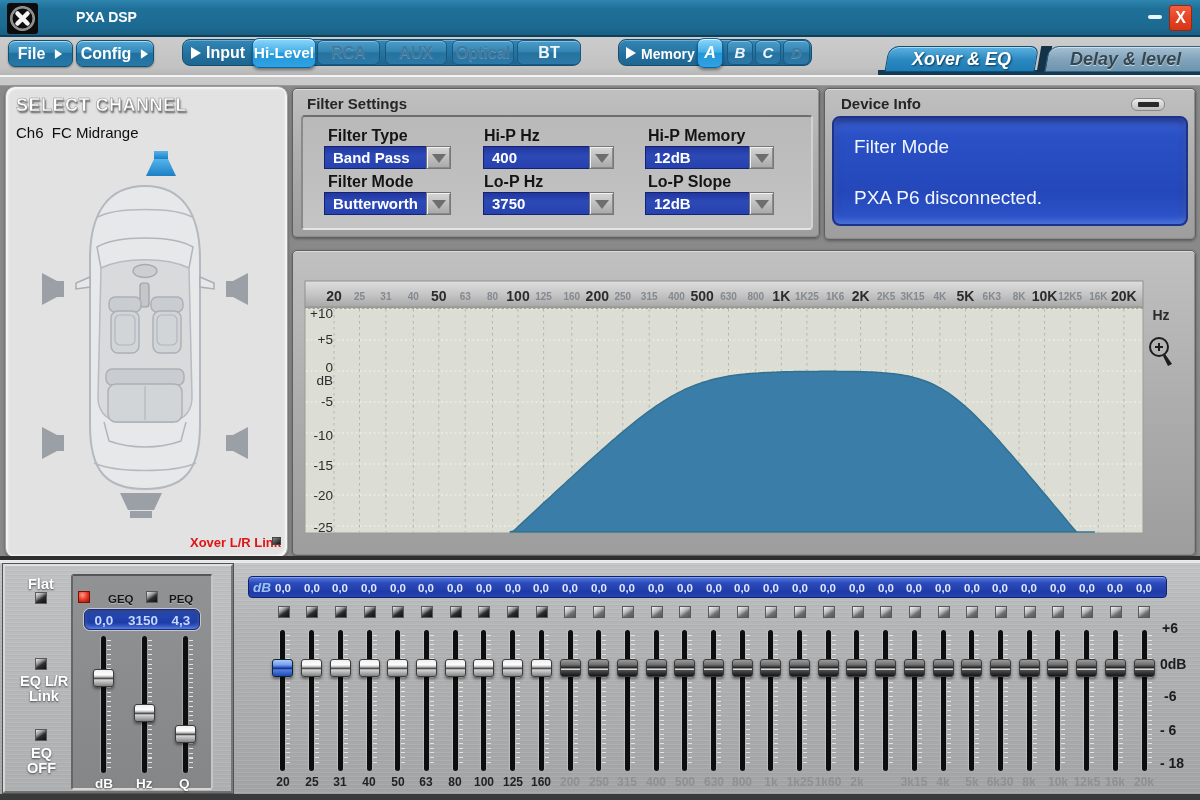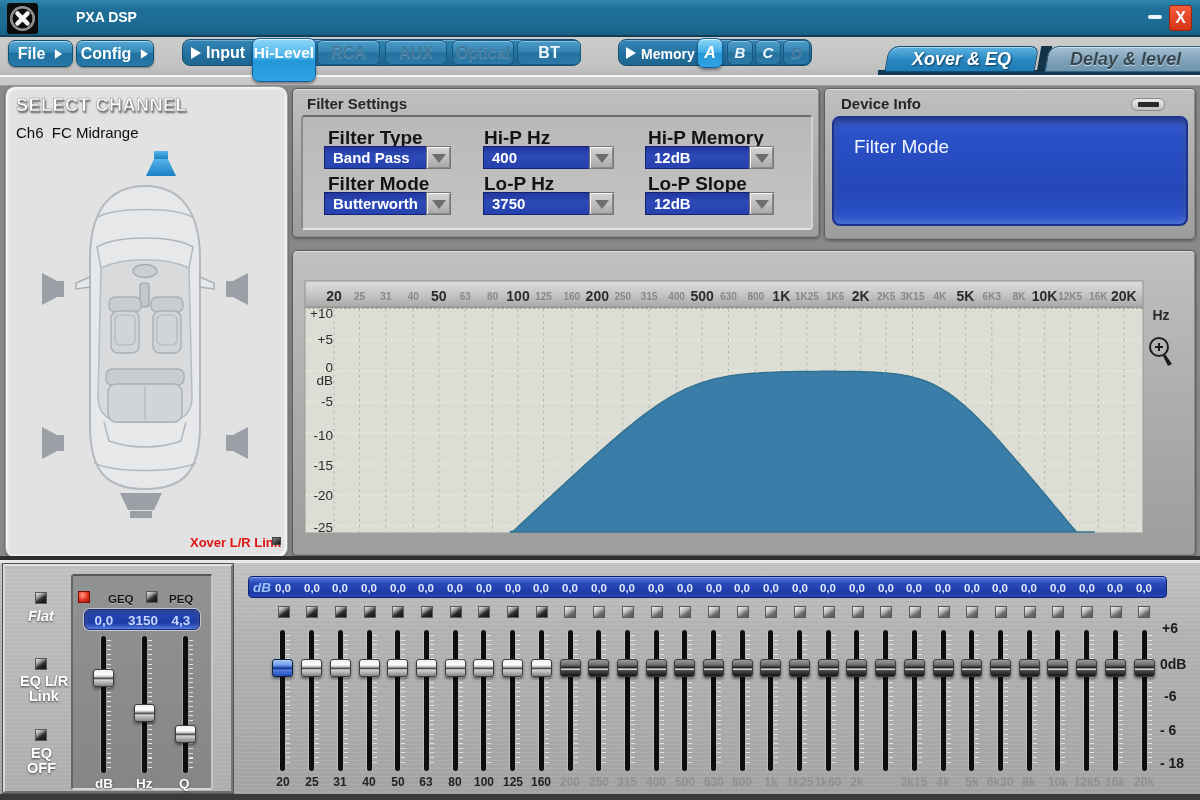--- a/index.html
+++ b/index.html
@@ -43,21 +43,21 @@
   border-radius:10px 8px 0 0; }
 .xtab-in { transform:skewX(10deg); font-weight:bold; font-style:italic; font-size:18px; text-align:center; line-height:25px; }
 
 
 .gpanel { position:absolute; border-radius:5px; border:1px solid #606060;
   background:linear-gradient(180deg,#c0c0c0 0%,#adadad 50%,#9d9d9d 100%);
   box-shadow:inset 0 1px 0 #dcdcdc, inset -1px -1px 0 #8c8c8c, 0 1px 3px rgba(0,0,0,.35); }
 .ptitle { position:absolute; font-size:15px; font-weight:bold; color:#262626; }
 .inset { position:absolute; border-radius:4px; background:linear-gradient(180deg,#b9b9b9,#c4c4c4);
   border-top:2px solid #6e6e6e; border-left:2px solid #8a8a8a; border-bottom:2px solid #e4e4e4; border-right:2px solid #d2d2d2; }
-.flabel { position:absolute; font-size:19px; font-weight:bold; color:#141414; }
+.flabel { position:absolute; font-size:16px; font-weight:bold; color:#141414; }
 .dd { position:absolute; height:23px; background:linear-gradient(180deg,#2236a0,#2c49b6 40%,#2742ae);
   border:1px solid #15226e; color:#fff; font-weight:bold; font-size:15px; padding-left:8px; line-height:21px; }
 .ddb { position:absolute; top:-1px; right:-1px; width:25px; height:23px;
   background:linear-gradient(180deg,#d6d6d6,#a8a8a8); border:1px solid #777;
   box-shadow:inset 1px 1px 0 #f2f2f2, inset -1px -1px 0 #8a8a8a; }
 .ddb:after { content:""; position:absolute; left:5px; top:7px; width:0; height:0;
   border-left:7px solid transparent; border-right:7px solid transparent; border-top:9px solid #6e6e6e; }
 .lcd { position:absolute; z-index:4; border-radius:6px; border:1px solid #1a2a80;
   background:linear-gradient(180deg,#4a6cd4 0%,#2448b4 25%,#1e3ca4 65%,#2a4cc0 90%,#3c62d2 100%);
   box-shadow:inset 0 -2px 4px rgba(150,190,255,.45), inset 0 2px 4px rgba(0,0,30,.55), 0 0 0 1px #c4c8cc; }
@@ -124,21 +124,21 @@
   <div class="btn-blue" style="left:8px;top:40px;width:65px;height:27px;line-height:25px;">File &nbsp;<span class="tri" style="transform:scale(.8);"></span></div>
   <div class="btn-blue" style="left:76px;top:40px;width:78px;height:27px;line-height:25px;">Config &nbsp;<span class="tri" style="transform:scale(.8);"></span></div>
 
   <div class="bluebar" style="left:182px;top:39px;width:399px;height:27px;"></div>
   <span class="abs" style="left:191px;top:47px;width:0;height:0;border-left:10px solid #fff;border-top:6px solid transparent;border-bottom:6px solid transparent;z-index:2;"></span>
   <div class="abs" style="left:206px;top:44px;color:#fff;font-weight:bold;font-size:16px;z-index:2;">Input</div>
   <div class="tab-dis" style="left:317px;top:40px;width:63px;">RCA</div>
   <div class="tab-dis" style="left:385px;top:40px;width:62px;">AUX</div>
   <div class="tab-dis" style="left:452px;top:40px;width:62px;">Optical</div>
   <div class="tab-en" style="left:517px;top:40px;width:64px;">BT</div>
-  <div class="tab-act" style="left:252px;top:38px;width:64px;height:44px;line-height:28px;font-size:15.5px;">Hi-Level</div>
+  <div class="tab-act" style="left:252px;top:38px;width:64px;height:30px;line-height:28px;font-size:15.5px;">Hi-Level</div>
 
   <div class="bluebar" style="left:618px;top:39px;width:194px;height:27px;"></div>
   <span class="abs" style="left:626px;top:47px;width:0;height:0;border-left:10px solid #fff;border-top:6px solid transparent;border-bottom:6px solid transparent;z-index:2;"></span>
   <div class="abs" style="left:641px;top:46px;color:#fff;font-weight:bold;font-size:14px;z-index:2;">Memory</div>
   <div class="tab-act" style="left:697px;top:38px;width:26px;height:30px;line-height:28px;font-style:italic;">A</div>
   <div class="tab-en" style="left:727px;top:40px;width:26px;font-style:italic;font-size:15px;">B</div>
   <div class="tab-en" style="left:755px;top:40px;width:26px;font-style:italic;font-size:15px;">C</div>
   <div class="tab-dis" style="left:783px;top:40px;width:27px;font-style:italic;font-size:15px;">D</div>
 
   <div class="abs" style="left:878px;top:70px;width:322px;height:5px;background:#133a52;"></div>
@@ -213,20 +213,21 @@
   <div class="dd" style="left:483px;top:192px;width:131px;">3750<div class="ddb"></div></div>
   <div class="dd" style="left:645px;top:192px;width:129px;">12dB<div class="ddb"></div></div>
 
   <div class="gpanel" style="left:824px;top:88px;width:372px;height:152px;">
     <div class="ptitle" style="left:16px;top:6px;">Device Info</div>
     <div class="abs" style="left:306px;top:9px;width:34px;height:13px;border-radius:6px;background:linear-gradient(180deg,#ededed,#bdbdbd);border:1px solid #8a8a8a;"></div>
     <div class="abs" style="left:313px;top:13px;width:21px;height:5px;background:#2a2a2a;border-radius:1px;"></div>
   </div>
   <div class="abs" id="devlcd">
     <div class="t1" style="top:18px;">Filter Mode</div>
+    <div class="t1" style="top:69px;">PXA P6 disconnected.</div>
   </div>
 
   <div class="gpanel" style="left:292px;top:250px;width:904px;height:306px;"></div>
   <svg width="900" height="302" viewBox="0 0 900 302" style="position:absolute;left:294px;top:252px;">
 <defs>
         <linearGradient id="hdr" x1="0" y1="0" x2="0" y2="1">
           <stop offset="0" stop-color="#dedede"></stop>
           <stop offset="0.5" stop-color="#c6c6c6"></stop>
           <stop offset="1" stop-color="#a8a8a8"></stop>
         </linearGradient>
@@ -320,21 +321,21 @@
 <line x1="865" y1="91" x2="865" y2="99" stroke="#1c1c1c" stroke-width="2"></line>
 <path d="M871,102 L878,112 L874,114 L869,104 Z" fill="#1c1c1c"></path>
 </svg>
 
   <div id="botbg" class="abs"></div>
   <div class="abs" style="left:0;top:794px;width:1200px;height:6px;background:#3a3a3a;z-index:6;"></div>
   <div id="lpanel" class="abs"></div>
   <div id="ipanel" class="abs"></div>
 
   <div class="sqbtn" style="left:35px;top:592px;"></div>
-  <div class="wlab" style="left:28px;top:608px;font-style:italic;">Flat</div>
+  <div class="wlab" style="left:28px;top:576px;">Flat</div>
   <div class="sqbtn" style="left:35px;top:658px;"></div>
   <div class="wlab" style="left:20px;top:673px;">EQ L/R</div>
   <div class="wlab" style="left:29px;top:688px;">Link</div>
   <div class="sqbtn" style="left:35px;top:729px;"></div>
   <div class="wlab" style="left:31px;top:745px;">EQ</div>
   <div class="wlab" style="left:27px;top:760px;">OFF</div>
 
   <div class="sqbtn red" style="left:78px;top:591px;"></div>
   <div class="dlab" style="left:108px;top:593px;">GEQ</div>
   <div class="sqbtn" style="left:146px;top:591px;"></div>

